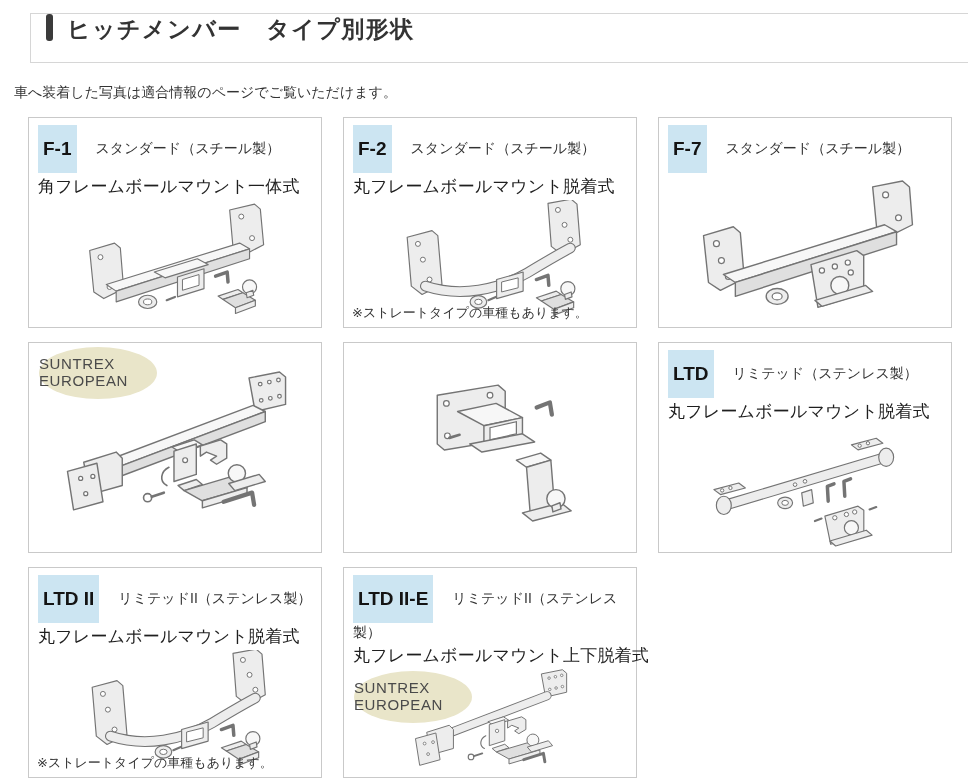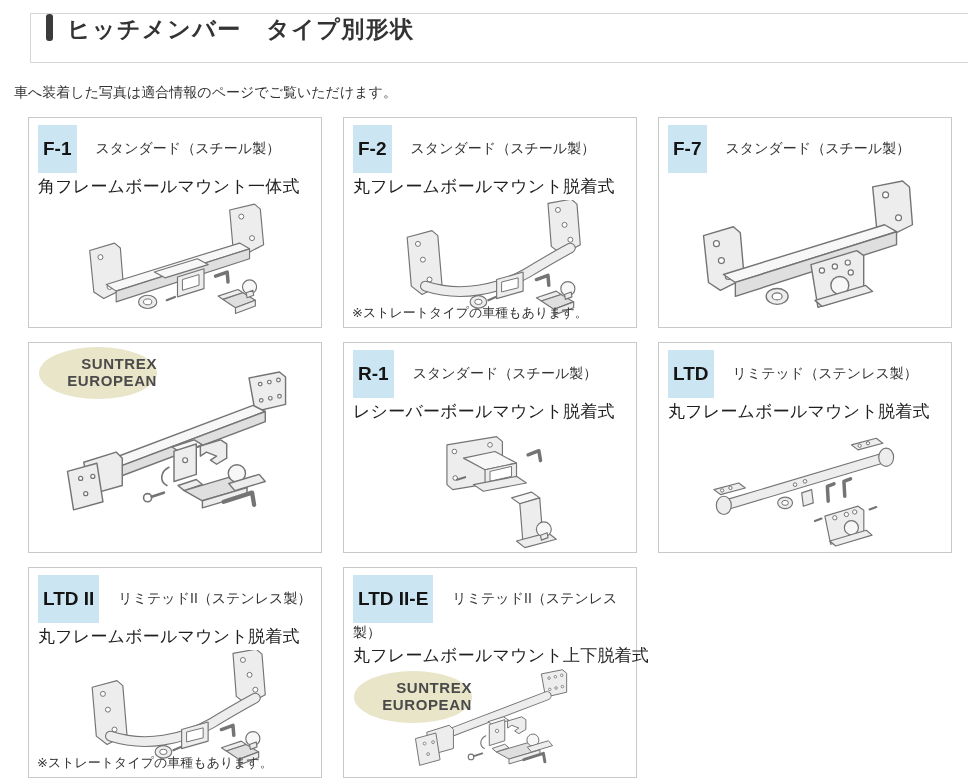--- a/index.html
+++ b/index.html
@@ -27,22 +27,22 @@
     display:inline-block;background:#cce5f2;color:#141414;
     font-weight:bold;font-size:19px;line-height:1.25;padding:12px 5px;vertical-align:middle;
   }
   .grade{font-size:14px;color:#333;margin-left:19px;vertical-align:middle;}
   .pname{font-size:17px;color:#1f1f1f;margin-top:2px;white-space:nowrap;letter-spacing:0.2px;}
   .art{position:relative;flex:1;margin:2px 4px 3px;}
   .art svg{position:absolute;inset:0;width:100%;height:100%;}
   .note{position:absolute;left:8px;bottom:5px;font-size:13px;color:#333;z-index:3;}
   .oval{
     position:absolute;left:6px;top:2px;width:118px;height:52px;border-radius:50%;
-    background:#e9e5c9;display:flex;flex-direction:column;align-items:flex-end;justify-content:center;
-    font-size:15px;color:#4a4a4a;letter-spacing:0.6px;line-height:1.12;z-index:2;font-weight:bold;
+    background:#e9e5c9;display:flex;flex-direction:column;align-items:flex-start;justify-content:center;
+    font-size:15px;color:#4a4a4a;letter-spacing:0.6px;line-height:1.12;z-index:2;
   }
   
   .s-f{fill:#ededed;stroke:#747474;stroke-width:1.4;stroke-linejoin:round;}
   .s-t{fill:#f7f7f7;stroke:#747474;stroke-width:1.4;stroke-linejoin:round;}
   .s-d{fill:#dfdfdf;stroke:#747474;stroke-width:1.4;stroke-linejoin:round;}
   .s-h{fill:#ffffff;stroke:#747474;stroke-width:1.2;}
   .s-k{fill:none;stroke:#747474;stroke-width:4.2;stroke-linecap:round;stroke-linejoin:round;}
   .s-p{fill:none;stroke:#747474;stroke-width:2.6;stroke-linecap:round;}
   .s-ln{fill:none;stroke:#747474;stroke-width:1.6;stroke-linecap:round;}
   .tube-o{fill:none;stroke:#747474;stroke-width:13;stroke-linecap:round;}
@@ -184,24 +184,20 @@
         <circle class="s-t" cx="201" cy="101" r="8.5"></circle>
         <path class="s-f" d="M193,111 L223,102 L229,109 L199,118 Z"></path>
         <path class="s-k" d="M188,129 L216,120 L218,132"></path>
         <circle class="s-ln" cx="113" cy="125" r="4"></circle>
         <path class="s-p" d="M117,124 L129,120"></path>
       </svg>
     </div>
   </div>
 
   <div class="panel">
-    <div class="p-head">
-      <span class="badge">R-1</span><span class="grade">スタンダード（スチール製）</span>
-      <div class="pname">レシーバーボールマウント脱着式</div>
-    </div>
     <div class="art">
       <svg viewBox="0 0 280 150">
         <path class="s-f" d="M88,24 L148,14 L155,20 L155,68 L95,78 L88,72 Z"></path>
         <circle class="s-h" cx="97" cy="32" r="2.8"></circle>
           <circle class="s-h" cx="140" cy="24" r="2.8"></circle>
         <circle class="s-h" cx="98" cy="64" r="2.8"></circle>
           <circle class="s-h" cx="141" cy="57" r="2.8"></circle>
         <path class="s-t" d="M108,40 L146,32 L172,46 L134,54 Z"></path>
         <path class="s-f" d="M134,54 L172,46 L172,66 L134,74 Z"></path>
         <path class="s-h" d="M140,56 L166,50 L166,62 L140,68 Z"></path>

